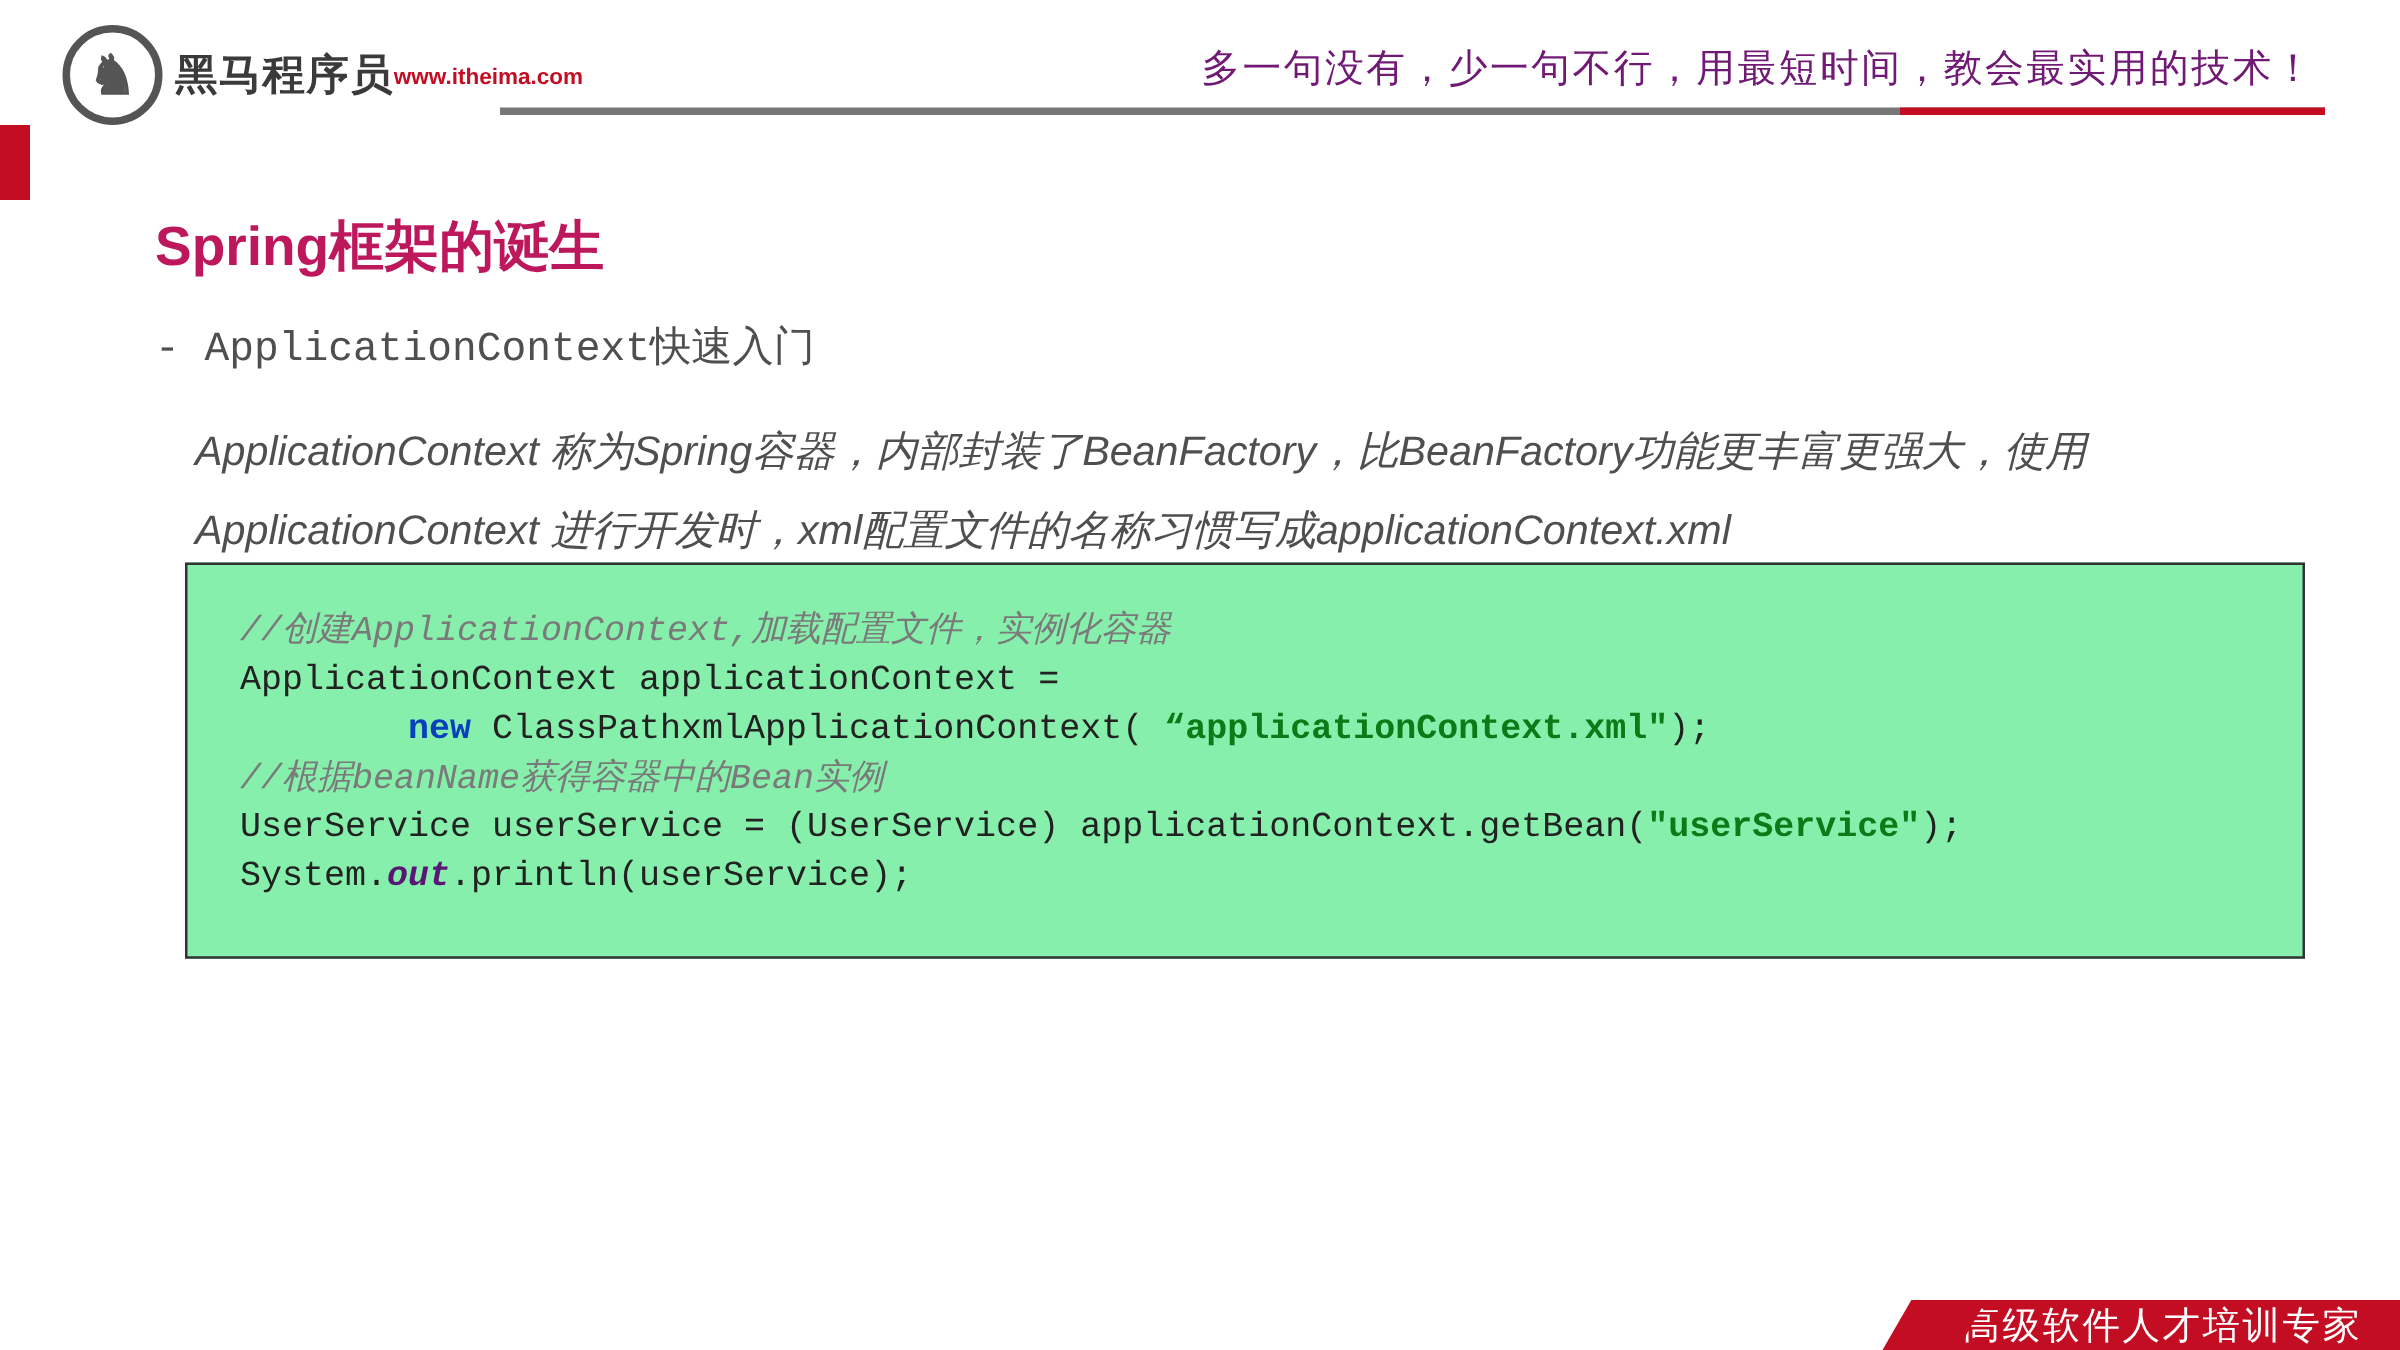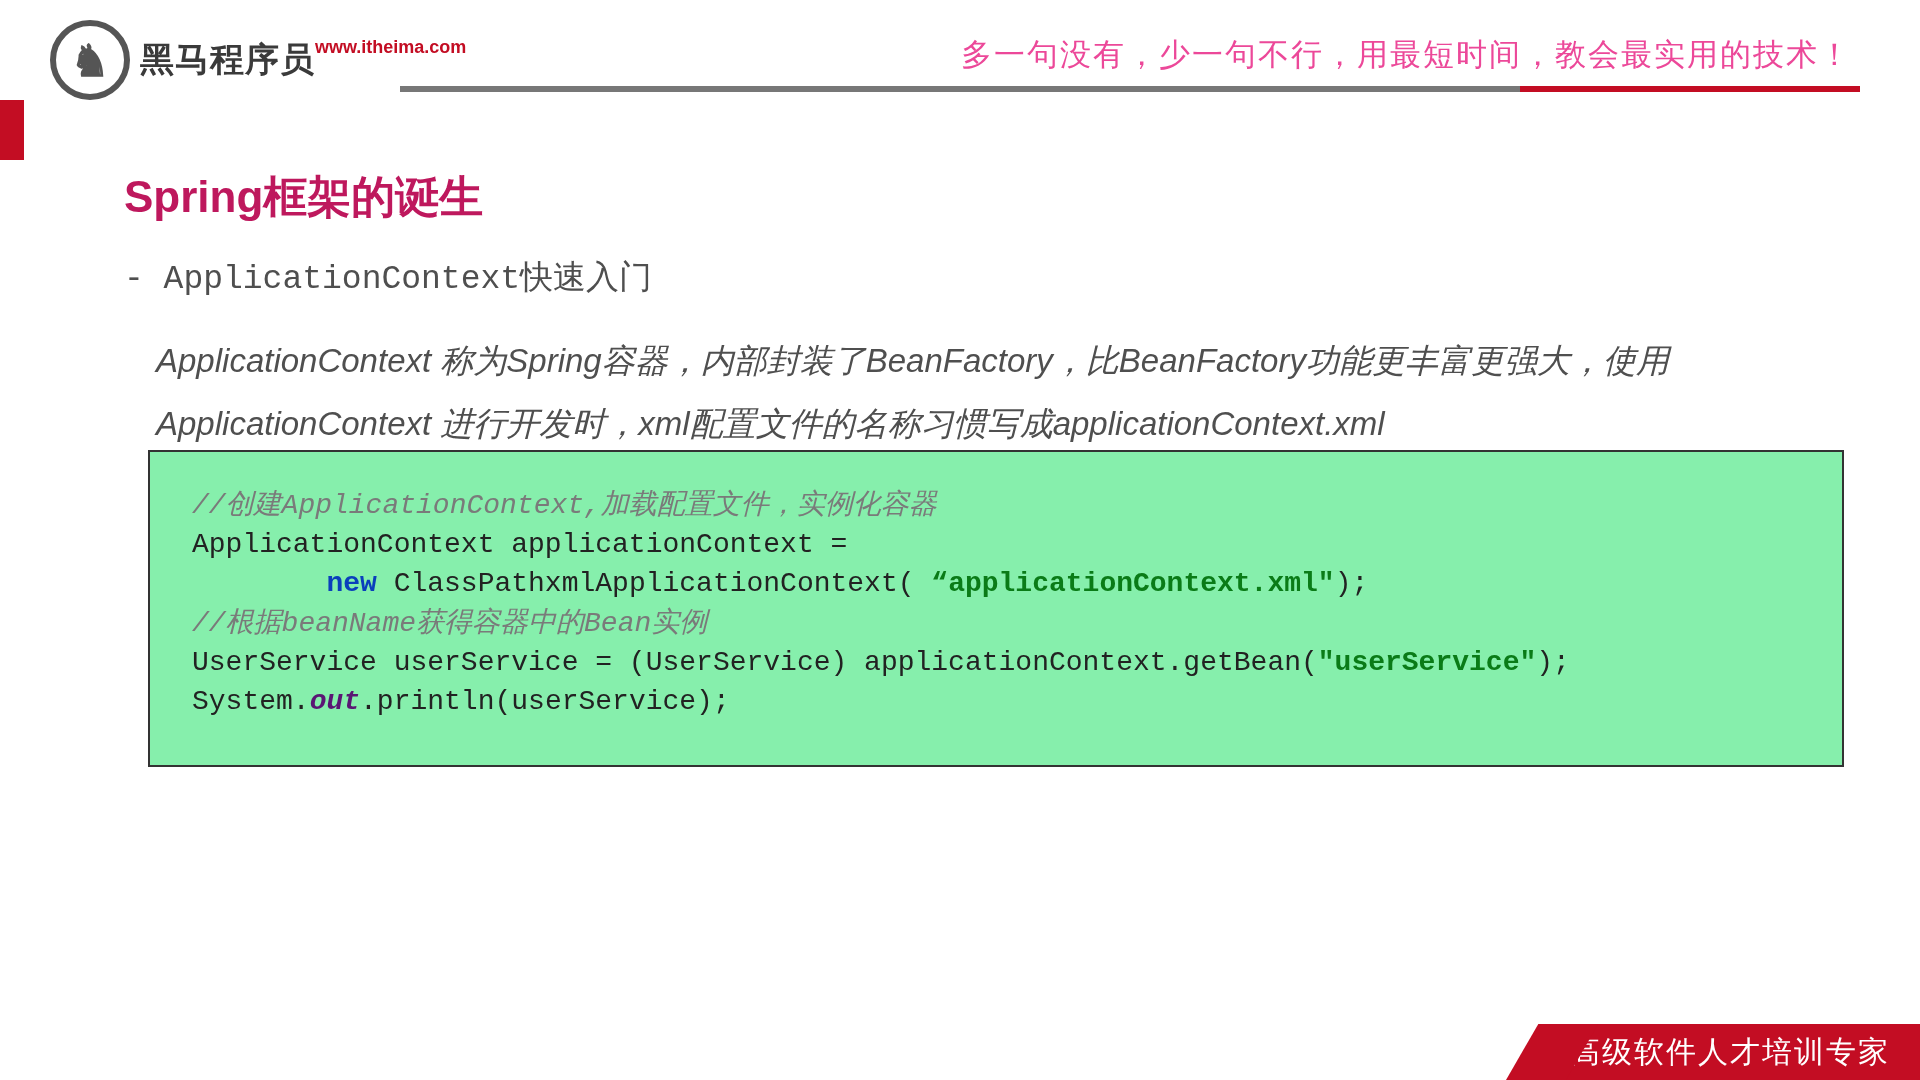--- a/index.html
+++ b/index.html
@@ -9,45 +9,45 @@
 
   
   .left-strip { position: absolute; left: 0; top: 100px; width: 24px; height: 60px; background: #c30d23; }
 
   
   .header { position: absolute; left: 0; top: 0; width: 100%; height: 140px; }
   .logo-wrap { position: absolute; left: 50px; top: 20px; display: flex; align-items: center; gap: 10px; }
   .logo-circle { width: 80px; height: 80px; border-radius: 50%; border: 6px solid #555; display: flex; align-items: center; justify-content: center; font-size: 44px; color: #555; font-weight: bold; }
   .logo-text-wrap { display: flex; flex-direction: row; }
   .logo-text { font-size: 34px; font-weight: bold; color: #3a3a3a; letter-spacing: 1px; }
-  .logo-url  { font-size: 18px; color: #c30d23; font-weight: bold; }
+  .logo-url  { font-size: 18px; color: #c30d23; font-weight: bold; margin-top: 14px; }
 
   .slogan-bar { position: absolute; left: 400px; right: 60px; top: 34px; }
-  .slogan-text { font-size: 31px; color: #ec4899; text-align: right; padding-right: 8px; letter-spacing: 2px; font-weight: 500; font-family: "KaiTi","STKaiti",serif; }
+  .slogan-text { font-size: 31px; color: #701a75; text-align: right; padding-right: 8px; letter-spacing: 2px; font-weight: 500; font-family: "KaiTi","STKaiti",serif; }
   .slogan-underline { position: relative; height: 6px; margin-top: 10px; background: #777; }
   .slogan-underline::after { content: ""; position: absolute; right: 0; top: 0; width: 340px; height: 6px; background: #c30d23; }
 
   
   .slide-title { position: absolute; left: 124px; top: 168px; font-size: 44px; color: #be185d; font-weight: 700; }
 
   
   .subtitle { position: absolute; left: 124px; top: 255px; font-size: 33px; color: #4f4f4f; font-family: Liberation Mono, monospace; }
 
   
   .para { position: absolute; left: 156px; right: 200px; top: 330px; font-size: 33px; color: #4f4f4f; line-height: 1.9; font-style: italic; }
 
   
   .code-box { position: absolute; left: 148px; right: 76px; top: 450px; padding: 34px 42px 44px; background: #86efac; border: 2px solid #333; font-family: "Consolas","Courier New",monospace; font-size: 28px; line-height: 1.4; white-space: pre; color: #222; }
   .c-comment { color: #7a7a7a; font-style: italic; }
   .c-keyword { color: #0a3fbc; font-weight: bold; }
   .c-string  { color: #0a7b17; font-weight: bold; }
   .c-field   { color: #5a1674; font-style: italic; font-weight: bold; }
 
   
-  .footer { position: absolute; right: 0; bottom: 0; height: 56px; display: flex; align-items: stretch; }
+  .footer { position: absolute; right: 0; bottom: 0; height: 40px; display: flex; align-items: stretch; }
   .footer-skew { width: 60px; background: #c30d23; transform: skewX(-30deg); transform-origin: bottom right; margin-right: -16px; }
   .footer-label { background: #c30d23; color: #fff; font-size: 30px; display: flex; align-items: center; padding: 0 30px 0 20px; letter-spacing: 2px; font-family: "KaiTi","STKaiti",serif; }
 </style>
 </head>
 <body>
 
 <div class="page">
 
   <div class="left-strip"></div>
 

